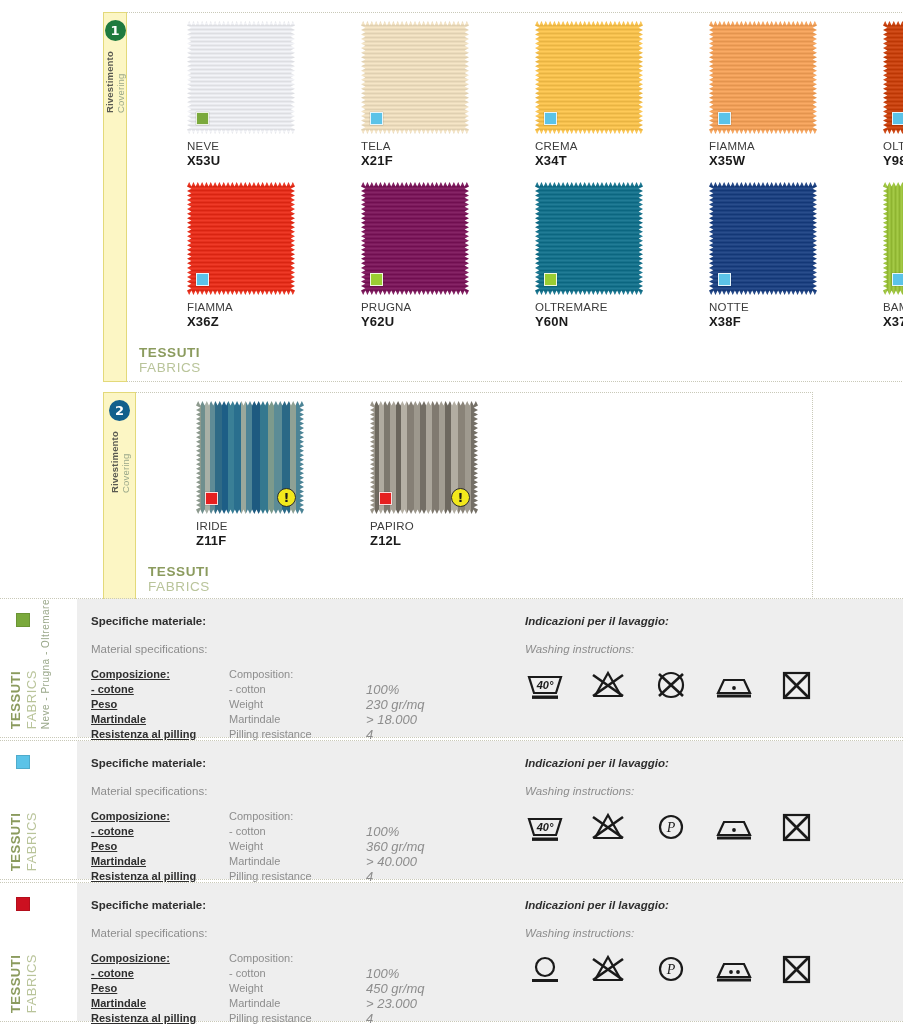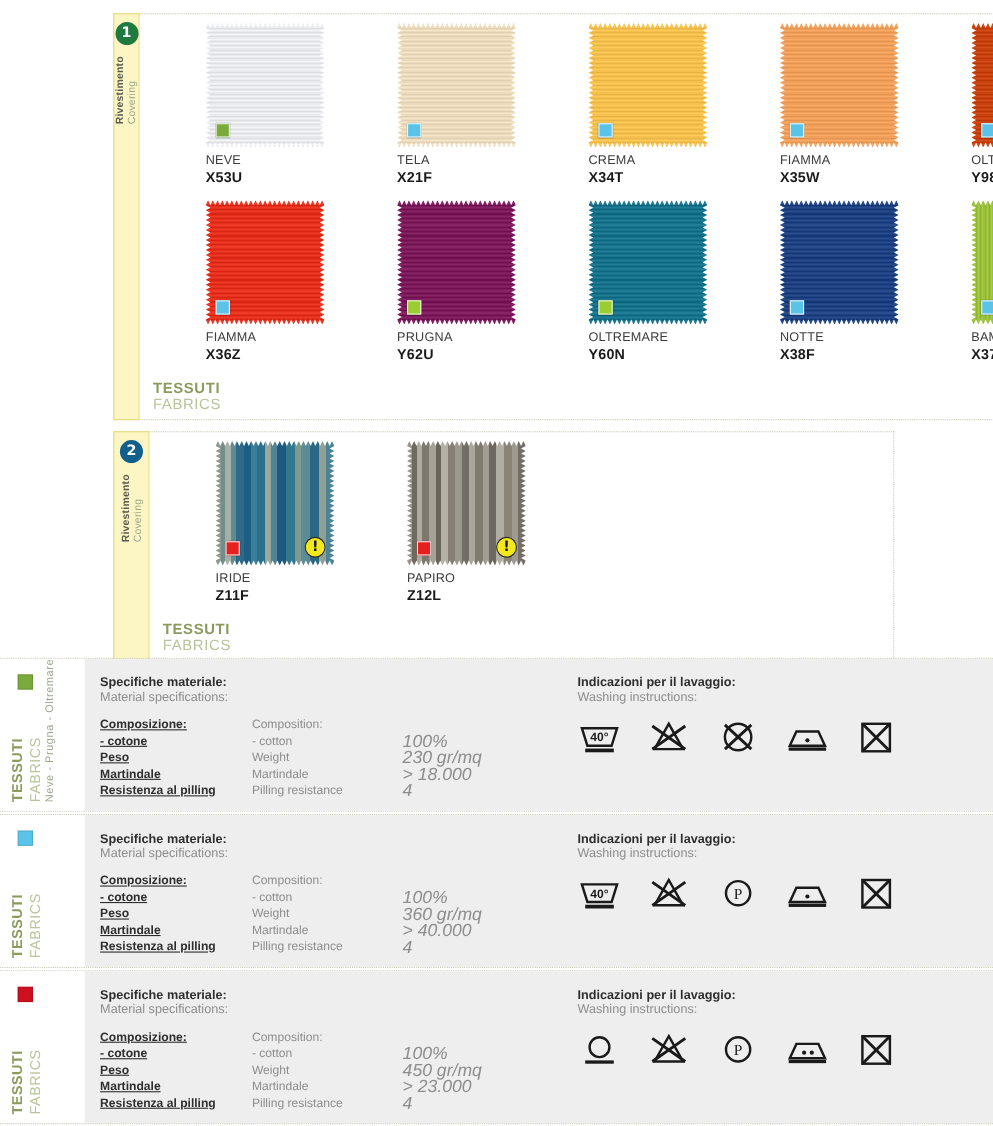--- a/index.html
+++ b/index.html
@@ -115,31 +115,31 @@
   }
   .spec-side .vtxt.tessuti { color: #8b9b5e; font-weight: bold; }
   .spec-side .vtxt.fabrics { color: #b9c49a; }
   .spec-side .vtxt.colors  { color: #9aa88a; font-size: 10px; }
 
   .spec-body {
     flex: 1; background: #eeeeee; padding: 16px 0 14px 14px;
     display: flex;
   }
   .spec-left { width: 420px; }
-  .spec-right { flex: 1; padding-left: 14px; }
+  .spec-right { flex: 1; padding-left: 14px; font-style: italic; }
 
   .hdr-it { font-size: 11.5px; font-weight: bold; color: #2e2e2e; }
-  .hdr-en { font-size: 11.5px; color: #8d8d8d; margin-top: 1px; }
+  .hdr-en { font-size: 11.5px; color: #8d8d8d; margin-top: 16px; }
 
   .spec-table { margin-top: 13px; }
   .spec-table table { border-collapse: collapse; }
   .spec-table td { padding: 0 0 2px 0; vertical-align: top; line-height: 13px; }
   .c-it { width: 138px; font-size: 11px; font-weight: bold; color: #2e2e2e; text-decoration: underline; }
   .c-en { width: 137px; font-size: 11px; color: #8d8d8d; }
-  .c-val { font-size: 16px; color: #8d8d8d; font-style: italic; }
+  .c-val { font-size: 13px; color: #8d8d8d; font-style: italic; }
 
   .wash-icons { display: flex; gap: 23px; margin-top: 14px; align-items: flex-end; }
   .wash-icons svg { display:block; }
 
   .wm {
     position: absolute; pointer-events: none;
     color: rgba(180,190,200,.22);
     font-size: 44px; font-weight: bold;
     transform: rotate(-28deg);
     font-family: "DejaVu Sans", sans-serif;

